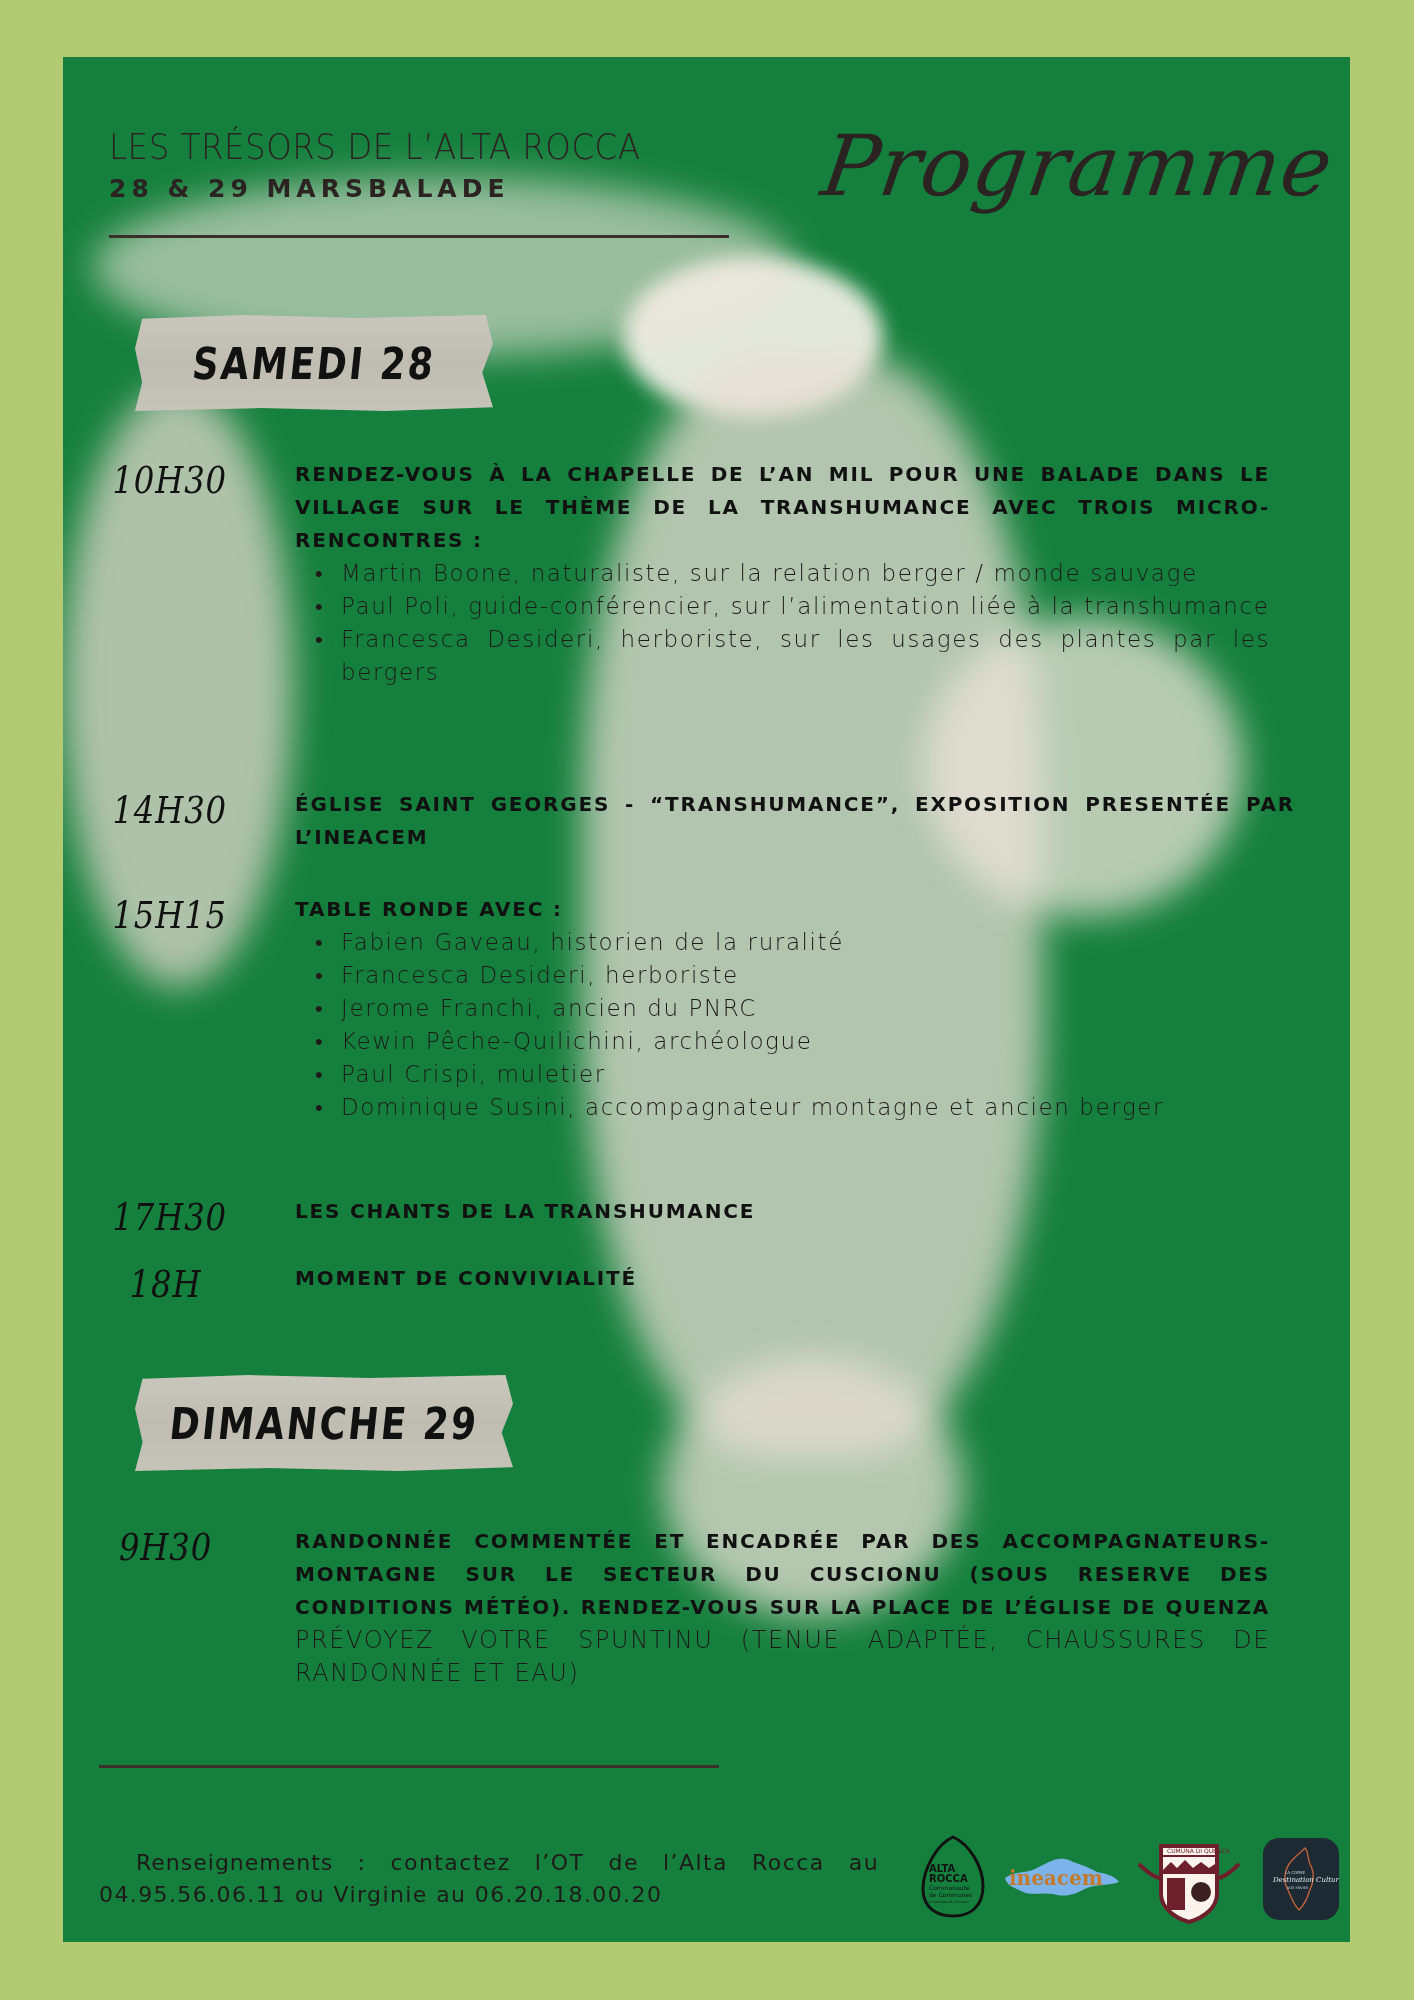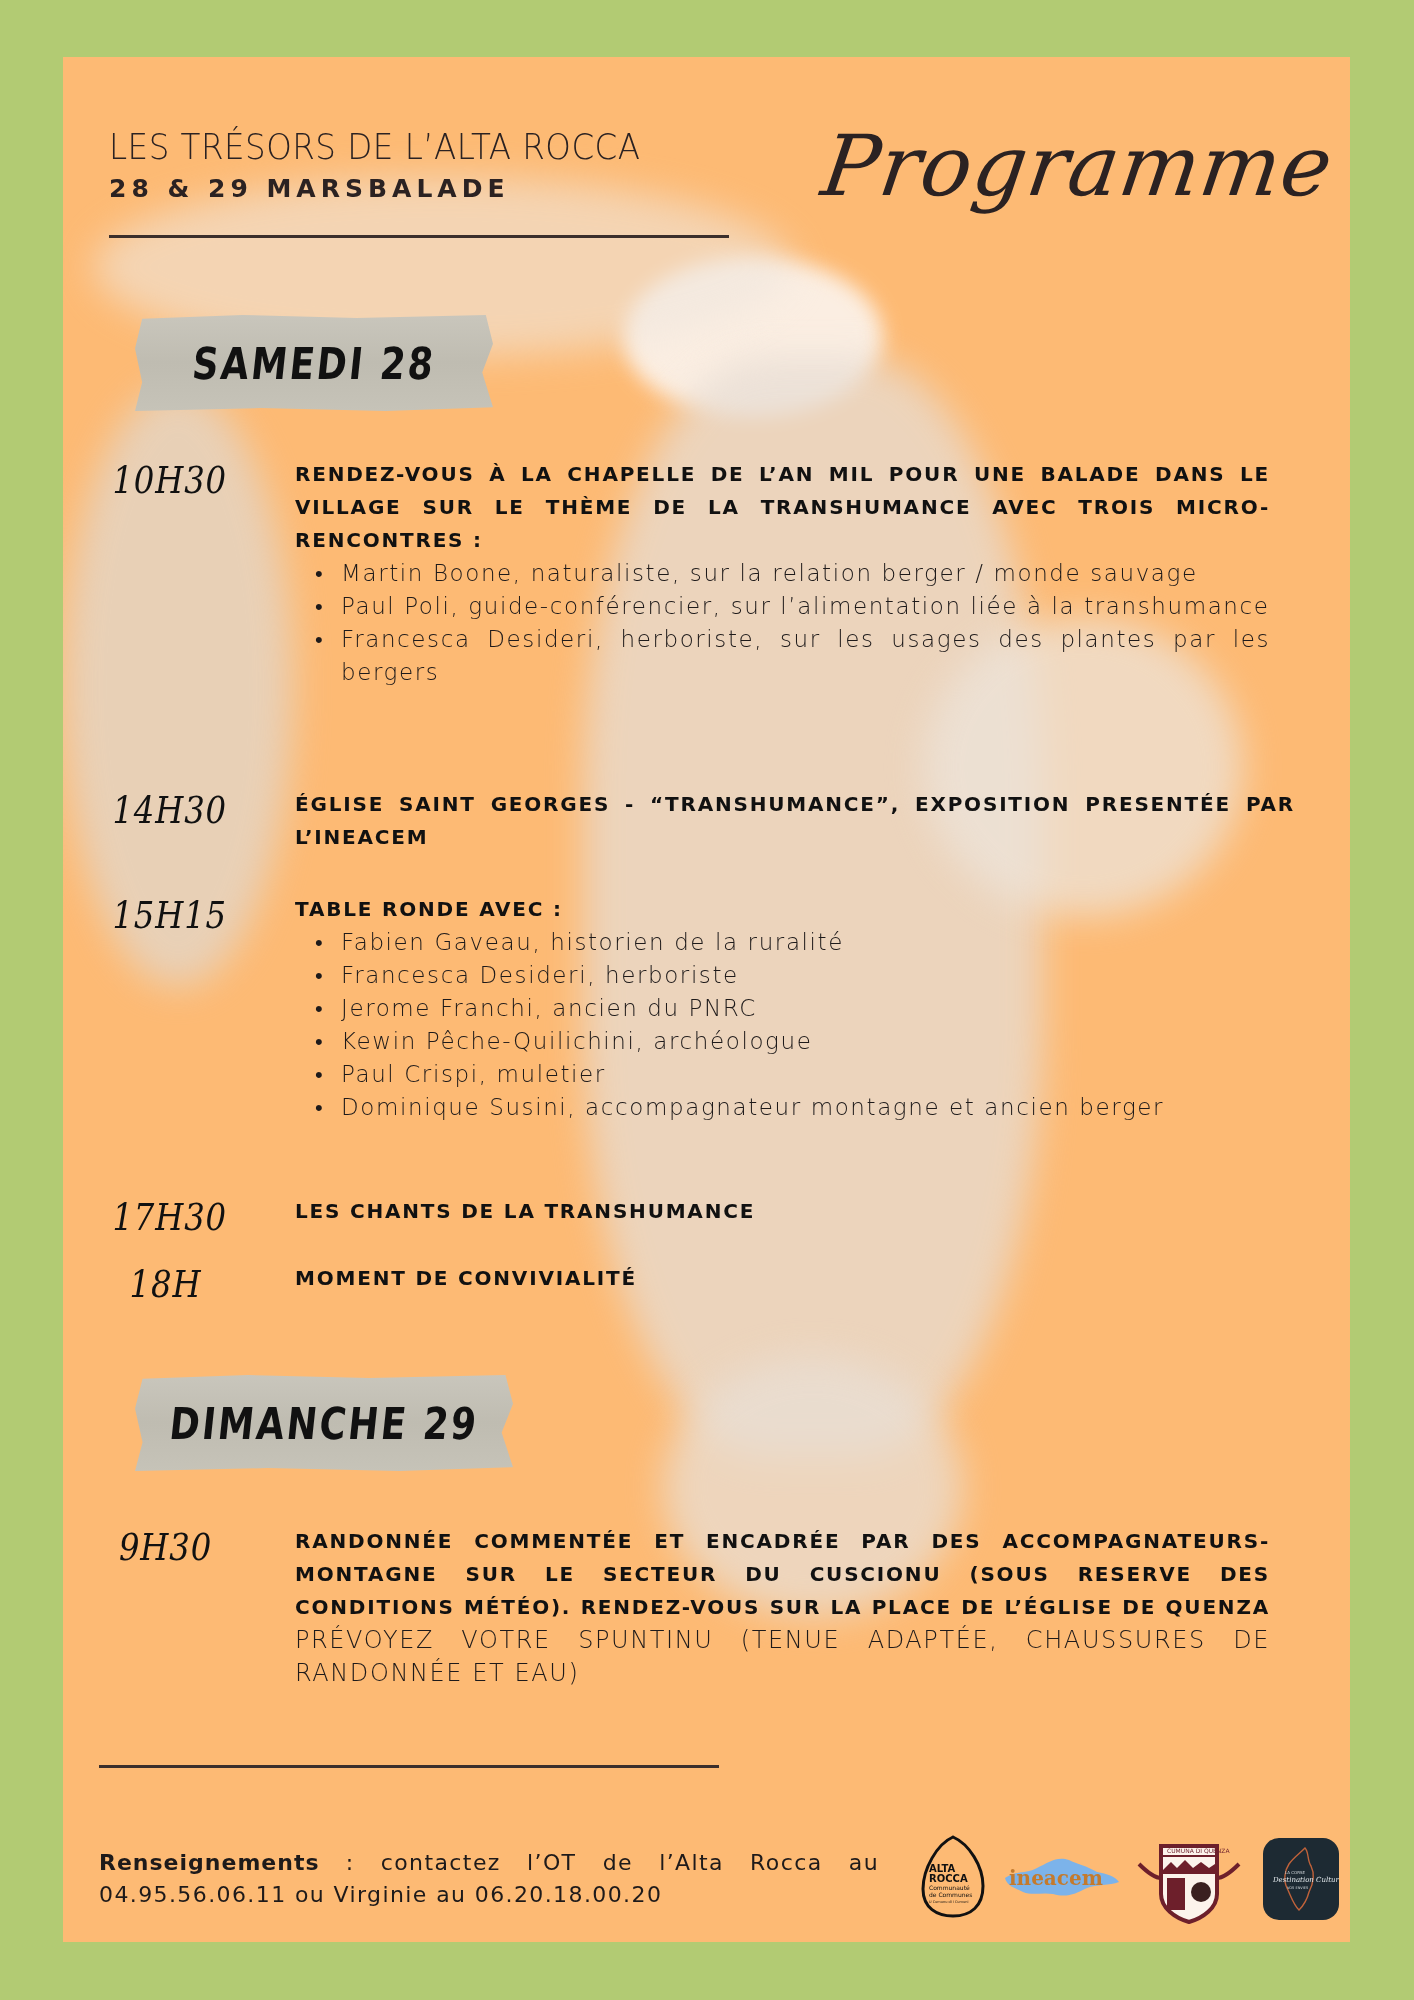--- a/index.html
+++ b/index.html
@@ -5,21 +5,21 @@
   html, body { margin: 0; padding: 0; }
   body {
     width: 1414px; height: 2000px;
     background: #b2cb73;
     position: relative; overflow: hidden;
     font-family: "Liberation Sans", "DejaVu Sans", sans-serif;
     color: #111;
   }
   .page {
     position: absolute; left: 63px; top: 57px; width: 1287px; height: 1885px;
-    background: #fdba74;
+    background: #15803d;
     overflow: hidden;
   }
   
   .bg-photo { position: absolute; inset: 0; pointer-events: none; }
   .bg-blob { position: absolute; border-radius: 50%; background: #e8ddd3; filter: blur(18px); opacity: .75; }
 
   .header-title {
     position: absolute; left: 46px; top: 70px;
     font-family: "DejaVu Sans", sans-serif; font-weight: 300; font-size: 35px;
     letter-spacing: 0.5px; color: #2b2222; white-space: nowrap;
@@ -76,21 +76,21 @@
     font-family: "DejaVu Sans", sans-serif; font-size: 24px; line-height: 33px;
     letter-spacing: 1.6px; color: #1e1a1a; text-align: justify; text-align-last: left; font-weight: 300;
   }
 
   .footer-rule { position: absolute; left: 36px; top: 1708px; width: 620px; height: 3px; background: #3b2f2c; }
   .footer-info {
     position: absolute; left: 36px; top: 1790px; width: 780px;
     font-family: "DejaVu Sans", sans-serif; font-size: 22px; line-height: 32px;
     letter-spacing: 1.4px; color: #1e1a1a; text-align: justify; text-align-last: left;
   }
-  .footer-info b { font-weight: bold; letter-spacing: 1px; }
+  .footer-info b { font-weight: normal; letter-spacing: 1px; margin-left: 37px; }
 
   .logos { position: absolute; left: 854px; top: 1777px; width: 420px; height: 90px; }
   .logo { position: absolute; }
 </style>
 </head>
 <body>
 
 <div class="page">
 
   <div class="bg-photo">

